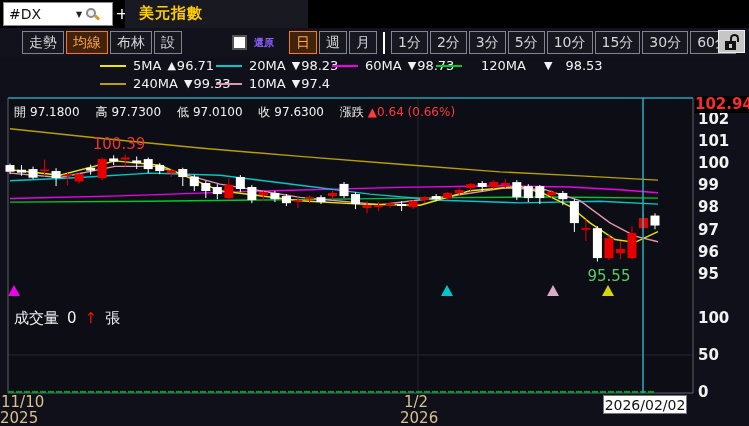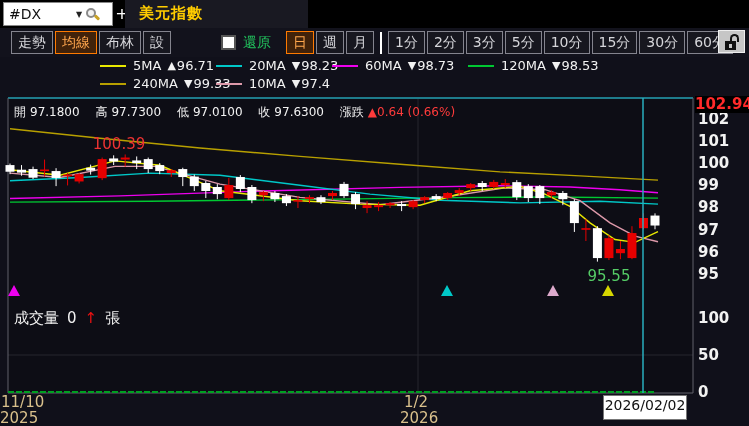--- a/index.html
+++ b/index.html
@@ -16,24 +16,24 @@
   .mag .glass { position:absolute; left:0; top:0; width:10px; height:10px; border:2px solid #8a8a8a; border-radius:50%; background:#f4f4f4; }
   .mag .handle { position:absolute; left:8px; top:8px; width:6px; height:3px; background:#c9a227; transform:rotate(45deg); border-radius:1px; }
   #add-btn { position:absolute; left:114px; top:2px; width:16px; height:24px; color:#fff; font-size:16px; text-align:center; line-height:24px; }
   #tabstrip { position:absolute; left:125px; top:0; width:183px; height:28px; background:#191922; }
   #tab-active { position:absolute; left:14px; top:4px; color:#ffcc00; font-size:15px; font-weight:bold; letter-spacing:1px; }
 
   
   #toolbar { position:absolute; left:0; top:28px; width:749px; height:29px; background:#12121c; display:flex; align-items:center; }
   .tbtn { border:1px solid #84848e; color:#d6d6da; background:#17171f; font-size:14px; padding:2px 6px; margin-right:2px; line-height:17px; white-space:nowrap; font-family:inherit; cursor:default; }
   .tbtn.on { border-color:#ff7a00; color:#ffa64d; background:#41220a; }
-  #modes { display:flex; margin-left:11px; }
+  #modes { display:flex; margin-left:22px; }
   #chk-wrap { display:flex; align-items:center; margin-left:48px; }
   #restore-chk { width:15px; height:15px; background:#fff; border:2px solid #555; }
-  #restore-label { color:#22c55e; font-size:14px; margin-left:7px; }
+  #restore-label { color:#8b5cf6; font-size:10px; margin-left:7px;font-weight:bold; }
   #periods { display:flex; margin-left:15px; }
   #vsep { width:2px; height:22px; background:#fff; margin:0 6px 0 4px; }
   #minutes { display:flex; }
   #lock-btn { position:absolute; right:4px; top:2px; width:27px; height:23px; background:#c6c6c6; border:1px solid #eee; }
   .lock-shackle { position:absolute; left:11px; top:3px; width:9px; height:8px; border:2px solid #111; border-bottom:none; border-radius:5px 5px 0 0; }
   .lock-body { position:absolute; left:6px; top:10px; width:11px; height:9px; background:#111; }
   .lock-key { position:absolute; left:10px; top:13px; width:3px; height:4px; background:#c6c6c6; }
 
   
   #legend { position:absolute; left:100px; top:58px; width:640px; height:38px; color:#f2f2f2; font-size:13px; }
@@ -47,21 +47,21 @@
   #info-bar span.lbl { margin-right:4px; }
   #info-bar span.val { margin-right:12px; }
   #change-val { color:#ff3b3b; }
   #volume-bar { position:absolute; left:14px; top:309px; color:#f2f2f2; font-size:15px; }
   #volume-bar span { margin-right:8px; }
   #vol-arrow { color:#ee1111; }
   #price-top-label { position:absolute; left:695px; top:96px; width:54px; height:17px; background:#000; color:#ff2a2a; font-size:15px; font-weight:bold; line-height:17px; }
   .xtick { position:absolute; color:#d9c08c; font-size:15px; }
   #xtick0-l { left:1px;  top:393px; } #xtick0-y { left:0;  top:409px; }
   #xtick1-l { left:404px; top:393px; } #xtick1-y { left:400px; top:409px; }
-  #date-tooltip { position:absolute; left:603px; top:395px; width:84px; height:25px; background:#fff; border:1px solid #777; color:#111; font-size:14px; text-align:center; line-height:19px; }
+  #date-tooltip { position:absolute; left:603px; top:395px; width:84px; height:19px; background:#fff; border:1px solid #777; color:#111; font-size:14px; text-align:center; line-height:19px; }
 </style>
 </head>
 <body>
 <div id="app">
 
   <svg id="chart-svg" viewBox="0 0 749 426">
       <rect x="8" y="98" width="685" height="295" fill="#0d0d15"></rect>
       <line x1="418" y1="98" x2="418" y2="393" stroke="#26262f" stroke-width="1"></line>
       <line x1="8" y1="355" x2="693" y2="355" stroke="#26262f" stroke-width="1"></line>
       <line x1="8" y1="98" x2="693" y2="98" stroke="#1e7c8c" stroke-width="2"></line>
@@ -276,21 +276,21 @@
         <span>20MA</span>
         <span class="lg-arrow">▼</span>
         <span>98.23</span>
       </div>
       <div class="lg-item" style="left: 232px; top: 0px;">
         <span class="lg-dash" style="background:#ee00ee"></span>
         <span>60MA</span>
         <span class="lg-arrow">▼</span>
         <span>98.73</span>
       </div>
-      <div class="lg-item" style="left: 368px; top: 0px;">
+      <div class="lg-item" style="left: 336px; top: 0px; gap: 12px;">
         <span class="lg-dash" style="background:#00c832"></span>
         <span>120MA</span>
         <span class="lg-arrow">▼</span>
         <span>98.53</span>
       </div>
       <div class="lg-item" style="left: 0px; top: 18px;">
         <span class="lg-dash" style="background:#b8a000"></span>
         <span>240MA</span>
         <span class="lg-arrow">▼</span>
         <span>99.33</span>

